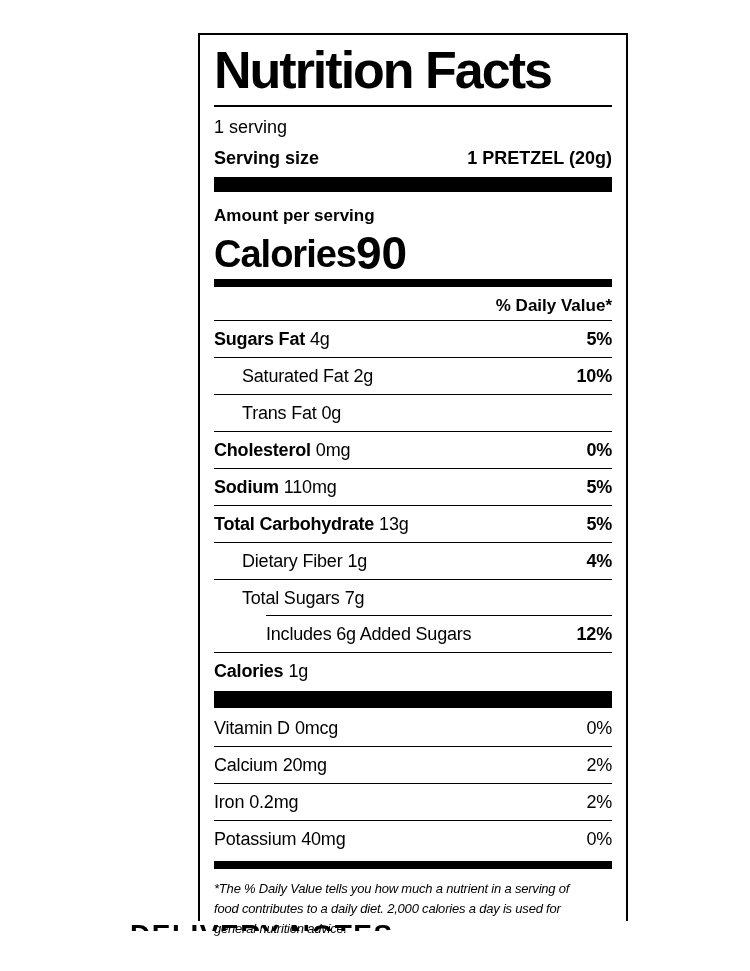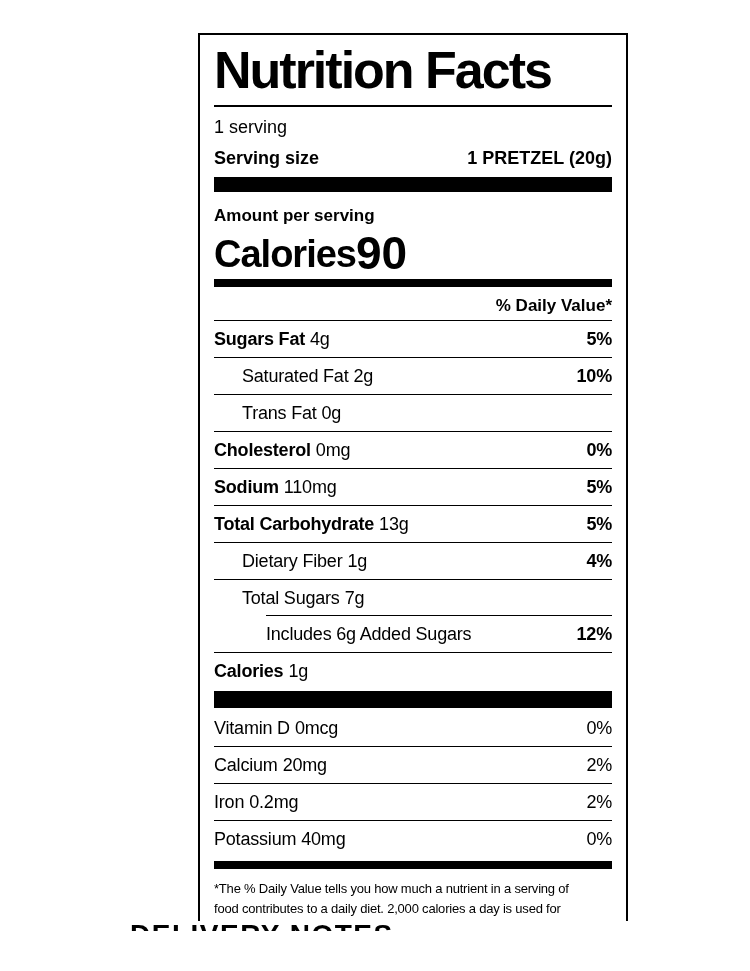--- a/index.html
+++ b/index.html
@@ -107,21 +107,21 @@
   .ind1 { padding-left: 28px; }
   .ind2 { padding-left: 52px; }
   .nf-micros .row + .row { border-top: 1.5px solid #000; text-align: right; }
   .nf-micros .row .pct { font-weight: normal; }
   .nf-footnote {
     padding-top: 6px;
     font-size: 13px;
     line-height: 20px;
     letter-spacing: -0.2px;
   }
-  .nf-footnote div { white-space: nowrap; }
+  .nf-footnote div { white-space: nowrap; font-style: italic; }
   .clipped-heading {
     position: absolute;
     left: 130px;
     top: 920px;
     width: 290px;
     height: 11px;
     overflow: hidden;
     font-weight: bold;
     font-size: 28px;
     line-height: 30px;
@@ -237,19 +237,20 @@
         <span class="pct">0%</span>
       </div>
 
     </div>
 
     <div class="bar med"></div>
 
     <div class="nf-footnote">
       <div>*The % Daily Value tells you how much a nutrient in a serving of</div>
       <div>food contributes to a daily diet. 2,000 calories a day is used for</div>
+      <div>general nutrition advice.</div>
     </div>
 
   </div>
 
   <div class="clipped-heading">DELIVERY NOTES</div>
 
 </div>
 
 </body></html>

